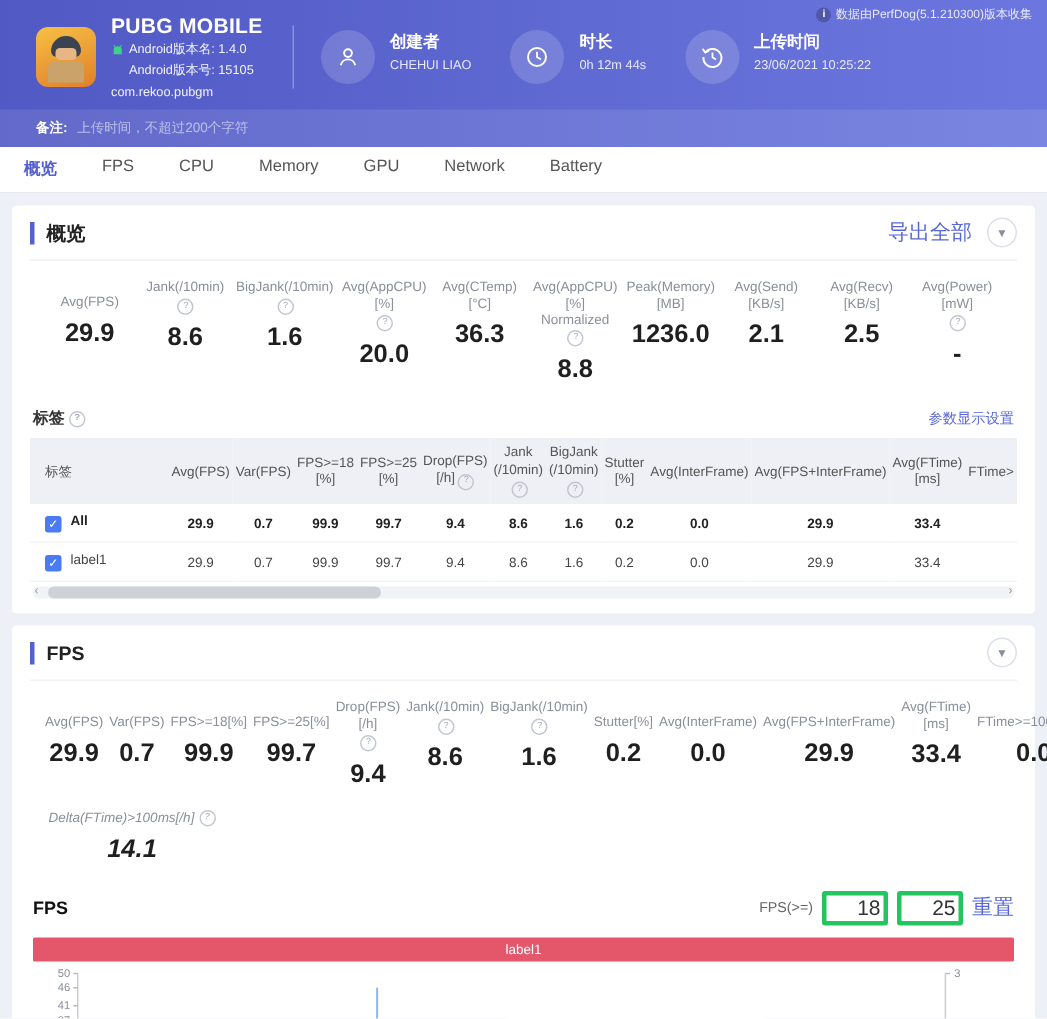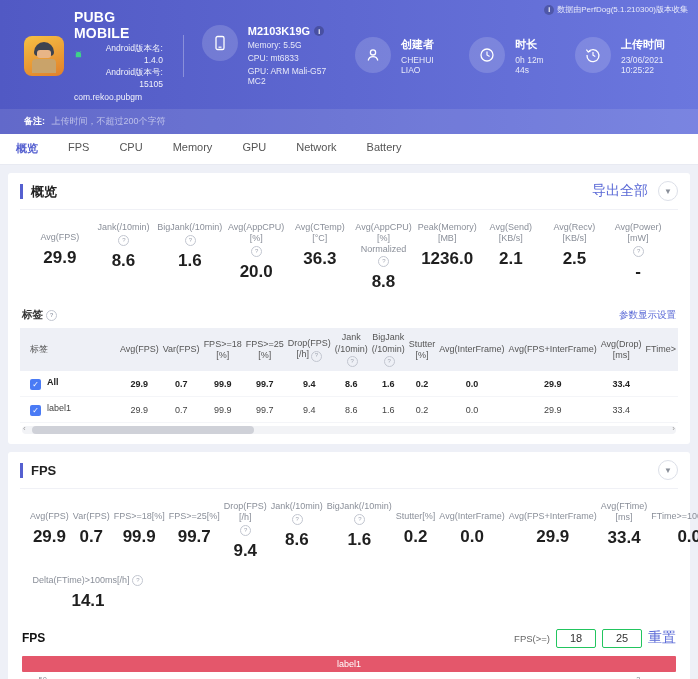--- a/index.html
+++ b/index.html
@@ -59,21 +59,21 @@
   table.lt tr.bold td{font-weight:bold;color:#222;}
   .chk{display:inline-flex;width:11px;height:11px;background:#4a7bf5;border-radius:2px;color:#fff;font-size:8px;align-items:center;justify-content:center;margin-right:6px;vertical-align:-2px;}
   .hscroll{height:8px;background:#f2f3f6;border-radius:4px;margin:3px 2px 4px;position:relative;display:flex;align-items:center;}
   .hscroll .thumb{position:absolute;left:10px;width:34%;height:8px;background:#cfd1d8;border-radius:4px;}
   .hscroll .arr{position:absolute;font-size:8px;color:#999;top:-2px;}
   .hscroll .arr.l{left:1px;} .hscroll .arr.r{right:1px;}
   
   .chart-ctl{display:flex;justify-content:space-between;align-items:center;margin-top:10px;padding:0 2px;}
   .chart-title{font-size:12px;font-weight:bold;color:#111;}
   .ctl-right{display:flex;align-items:center;gap:6px;font-size:9.5px;color:#666;}
-  .ctl-right input{width:34px;height:15px;border:1px solid #22c55e;border-radius:2px;text-align:center;font-size:11px;color:#333;font-family:inherit;}
+  .ctl-right input{width:34px;height:15px;border:3px solid #22c55e;border-radius:2px;text-align:right;font-size:14px;color:#333;font-family:inherit;}
   .banner{height:16px;background:#e4576b;color:#fff;font-size:9px;display:flex;align-items:center;justify-content:center;border-radius:1px;margin:8px 2px 2px;}
   svg text{font-family:"Liberation Sans","DejaVu Sans",sans-serif;}
 </style>
 </head>
 <body>
 
 <div class="hdr">
   <div class="hdr-main">
     <div class="hdr-note">
       <span class="iq">i</span>
@@ -96,37 +96,20 @@
         <span>Android版本名: 1.4.0</span>
       </div>
       <div class="app-line" style="margin-left:12px;">
         <span>Android版本号: 15105</span>
       </div>
       <div class="app-pkg">com.rekoo.pubgm</div>
     </div>
 
     <div class="hdr-div"></div>
 
-    <div class="hblock">
-      <div class="hicon">
-        <svg width="16" height="16" viewBox="0 0 16 16">
-            <rect x="4" y="1.5" width="8" height="13" rx="1.6" fill="none" stroke="#fff" stroke-width="1.3"></rect>
-            <line x1="6.5" y1="12.2" x2="9.5" y2="12.2" stroke="#fff" stroke-width="1.2"></line>
-          </svg>
-      </div>
-      <div>
-        <div class="hb-title">
-          <span>M2103K19G</span>
-          <span class="iq">i</span>
-        </div>
-        <div class="hb-line">Memory: 5.5G</div>
-        <div class="hb-line">CPU: mt6833</div>
-        <div class="hb-line">GPU: ARM Mali-G57 MC2</div>
-      </div>
-    </div>
 
     <div class="hblock">
       <div class="hicon">
         <svg width="16" height="16" viewBox="0 0 16 16">
             <circle cx="8" cy="5.4" r="2.6" fill="none" stroke="#fff" stroke-width="1.3"></circle>
             <path d="M3.2 13.5a4.9 4.9 0 0 1 9.6 0" fill="none" stroke="#fff" stroke-width="1.3"></path>
           </svg>
       </div>
       <div>
         <div class="hb-title">创建者</div>
@@ -245,21 +228,21 @@
           <th>Avg(FPS)</th>
           <th>Var(FPS)</th>
           <th>FPS&gt;=18 [%]</th>
           <th>FPS&gt;=25 [%]</th>
           <th>Drop(FPS) [/h]<span class="info" style="margin-left: 2px;">?</span></th>
           <th>Jank (/10min)<span class="info" style="margin-left: 2px;">?</span></th>
           <th>BigJank (/10min)<span class="info" style="margin-left: 2px;">?</span></th>
           <th>Stutter [%]</th>
           <th>Avg(InterFrame)</th>
           <th>Avg(FPS+InterFrame)</th>
-          <th>Avg(Drop) [ms]</th>
+          <th>Avg(FTime) [ms]</th>
           <th>FTime&gt;</th>
         </tr>
       </thead>
     <tbody id="lt-body">
         <tr class="bold">
           <td class="name"><span class="chk">✓</span>All</td>
           <td>29.9</td>
           <td>0.7</td>
           <td>99.9</td>
           <td>99.7</td>
@@ -345,21 +328,21 @@
       </div>
       <div class="metric">
         <div class="m-label">Avg(FTime)[ms]</div>
         <div class="m-value">33.4</div>
       </div>
       <div class="metric">
         <div class="m-label">FTime&gt;=100ms[%]</div>
         <div class="m-value">0.0</div>
       </div>
     </div>
-  <div class="metrics" id="fps-metrics2" style="border-top:none;margin-top:0;justify-content:flex-start;padding-top:2px;">
+  <div class="metrics" id="fps-metrics2" style="border-top:none;margin-top:0;justify-content:flex-start;padding-top:2px;font-style:italic;">
       <div class="metric" style="flex: 0 0 120px;">
         <div class="m-label">Delta(FTime)&gt;100ms[/h]<span class="info">?</span></div>
         <div class="m-value">14.1</div>
       </div>
     </div>
 
   <div class="chart-ctl">
     <div class="chart-title">FPS</div>
     <div class="ctl-right">
       <span>FPS(&gt;=)</span>

